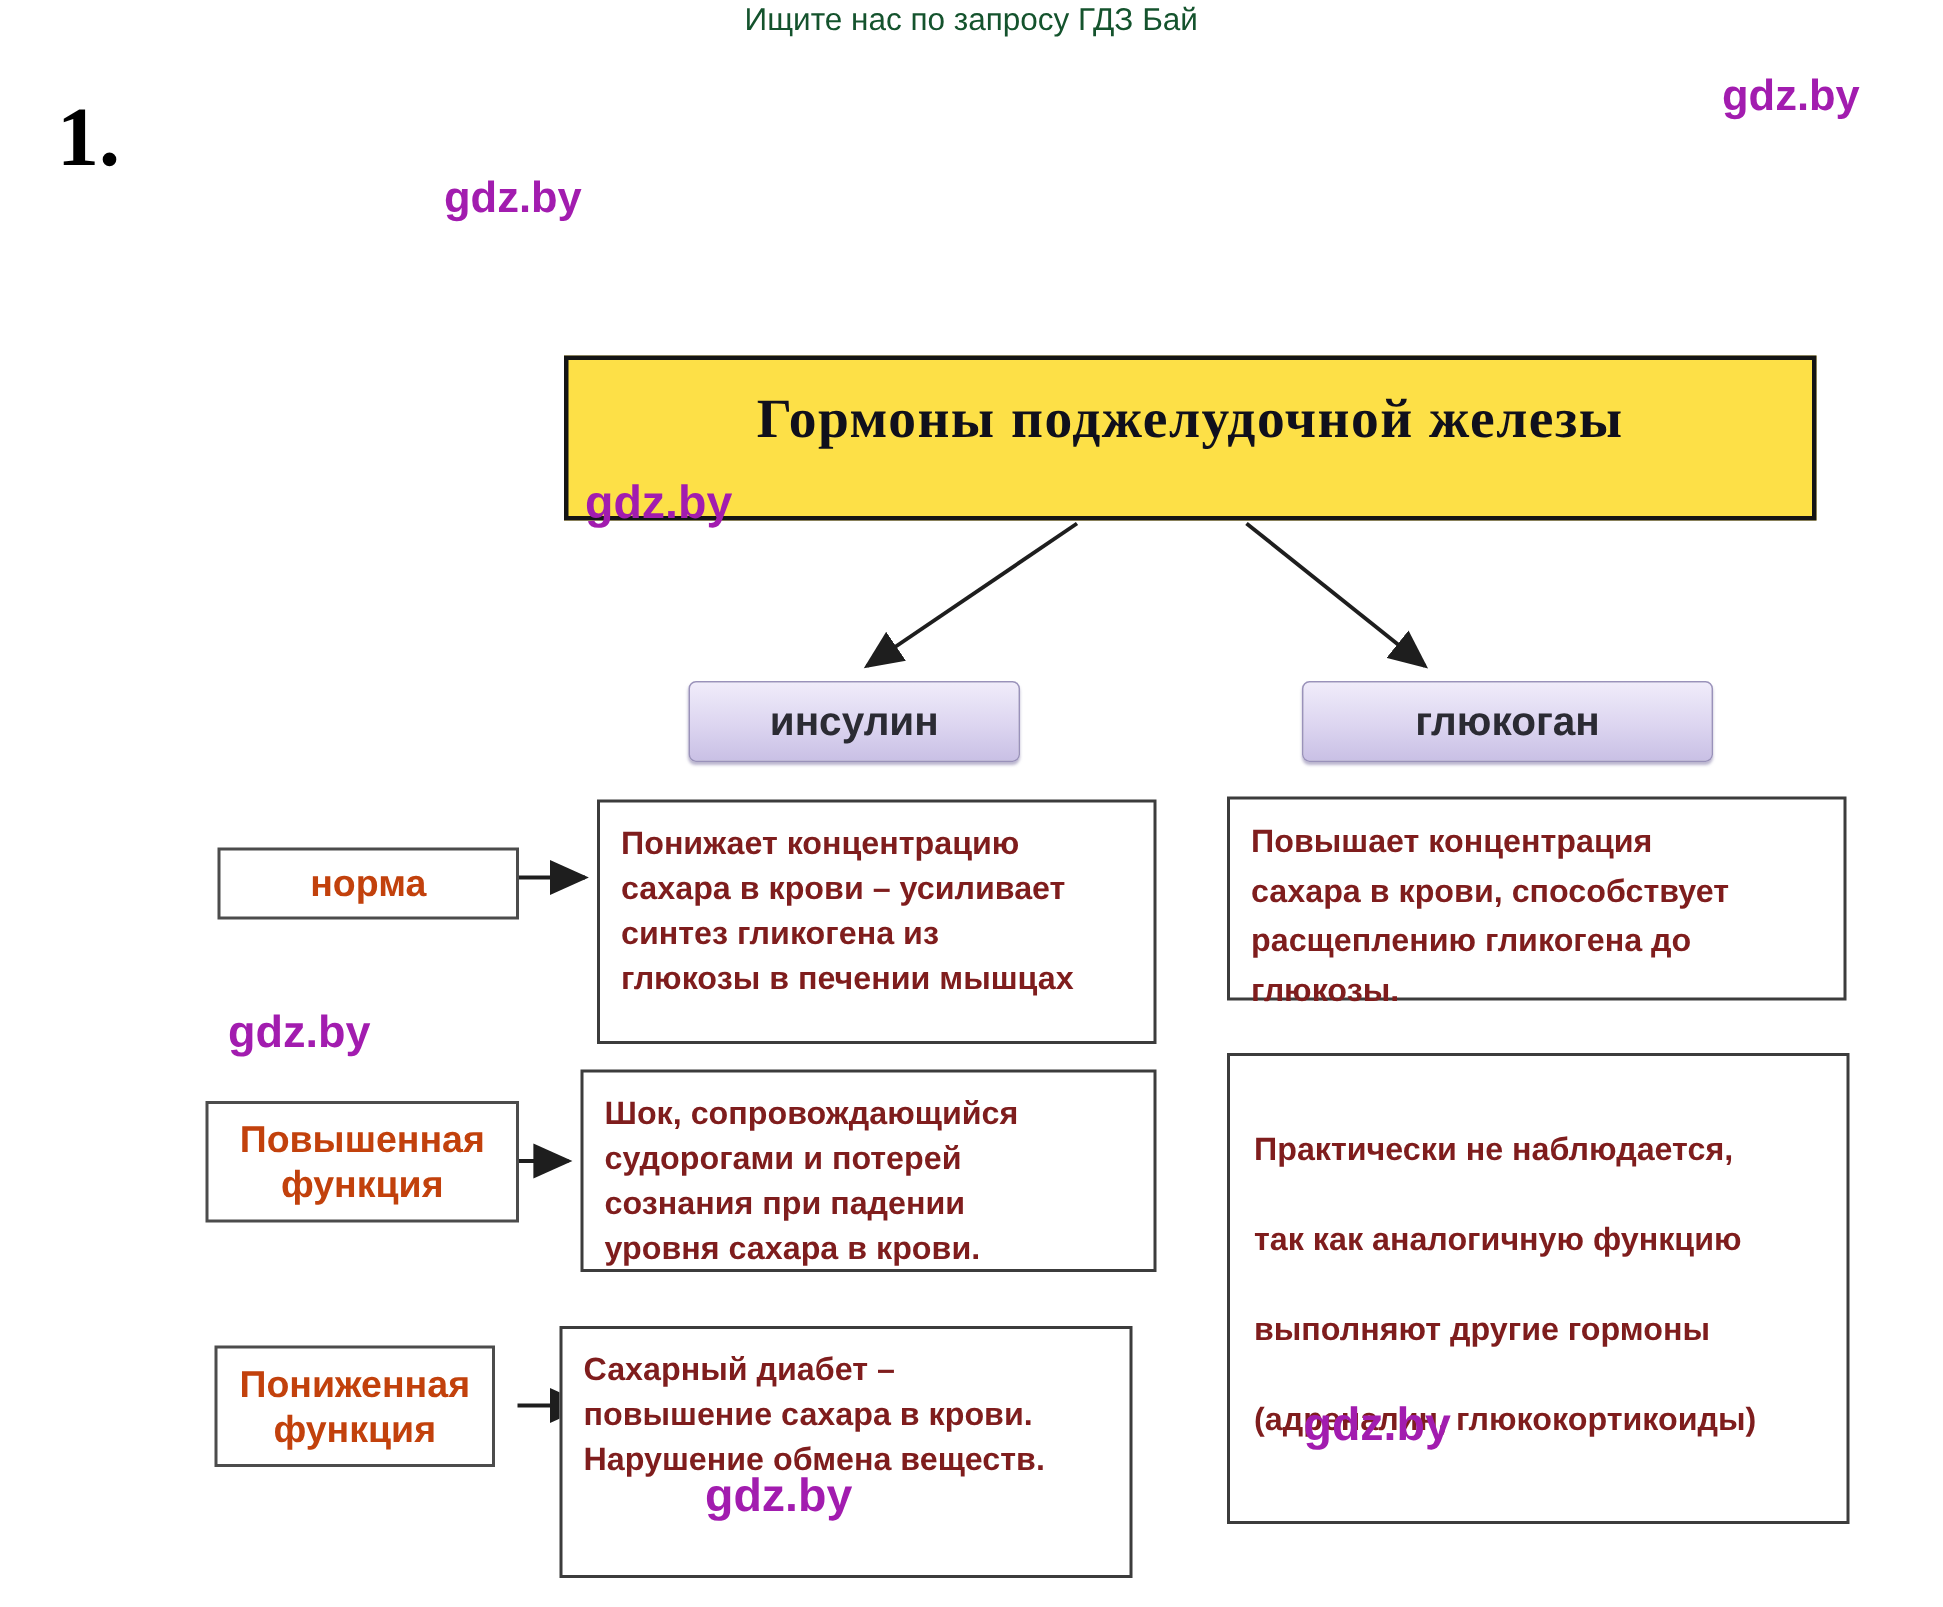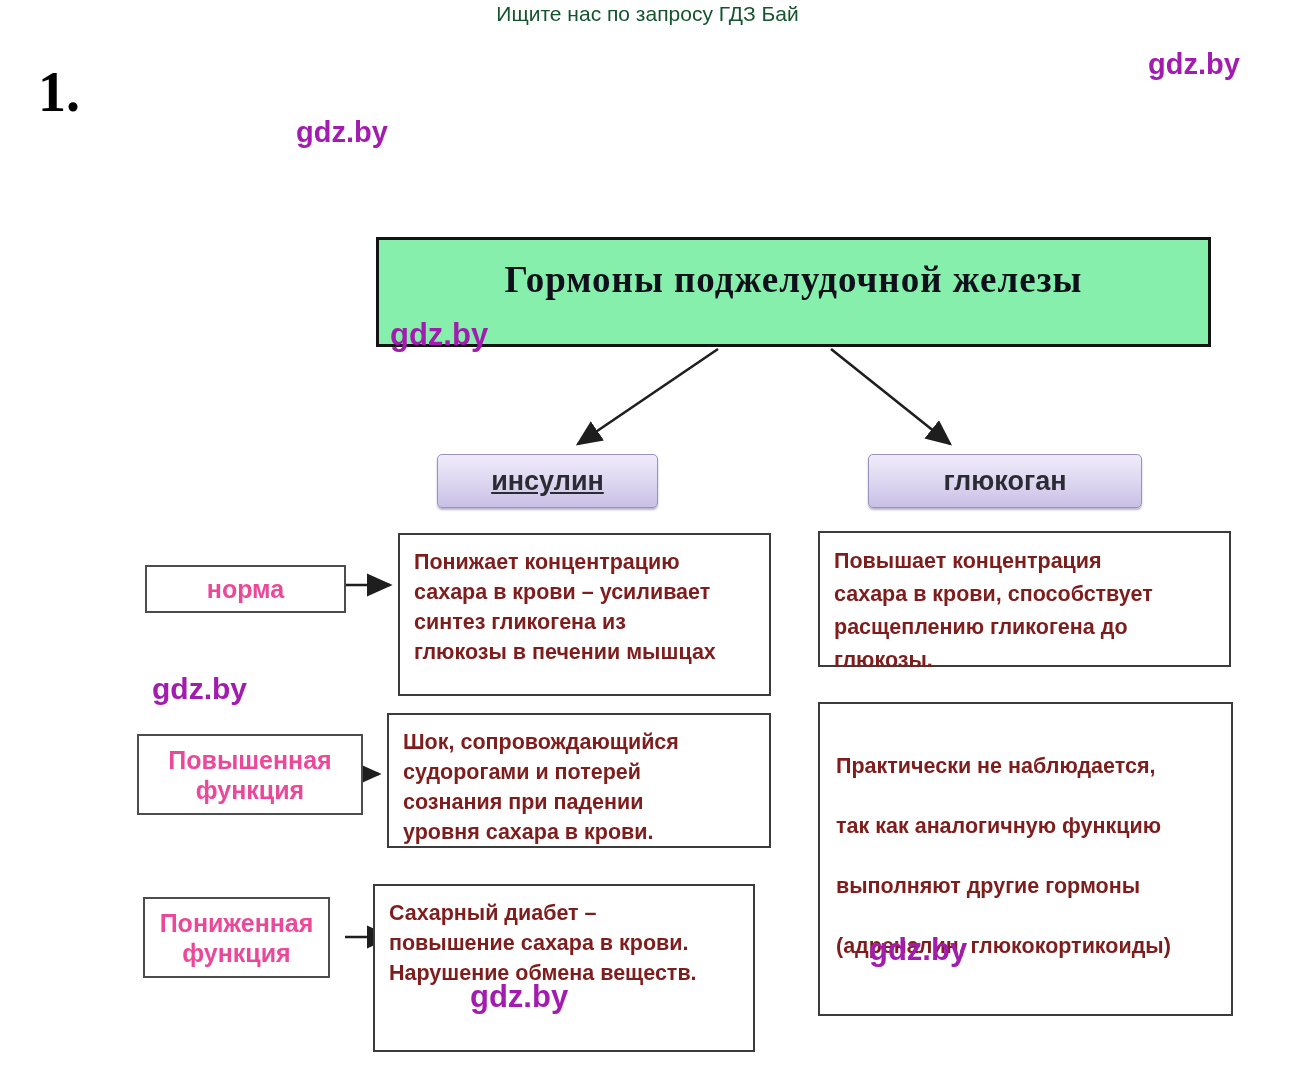--- a/index.html
+++ b/index.html
@@ -18,38 +18,38 @@
     color:#4b1f8a;font-size:21px;white-space:pre;
   }
   .exercise-num{
     left:38px;top:64px;font-family:"Liberation Serif", serif;
     font-weight:bold;font-size:56px;color:#000;line-height:1;
   }
   .wm{color:#a21caf;font-size:30px;line-height:1;font-weight:bold;}
   
   .title-box{
     left:376px;top:237px;width:835px;height:110px;box-sizing:border-box;
-    border:3px solid #141414;background:#86efac;
+    border:3px solid #141414;background:#fde047;
     display:flex;align-items:center;justify-content:center;padding-bottom:26px;
   }
   .title-text{
     font-family:"Liberation Serif", serif;font-weight:bold;font-size:37px;
     color:#10101c;letter-spacing:1px;white-space:nowrap;
   }
   .hormone-box{
     box-sizing:border-box;height:54px;border:1.5px solid #9a92ba;border-radius:5px;
     background:linear-gradient(#f0ecfa,#dcd5f0 55%,#c9c0e5);
     box-shadow:0 2px 2px rgba(130,120,165,.55);
     display:flex;align-items:center;justify-content:center;
     font-weight:bold;font-size:27px;color:#2b2b33;
   }
   .label-box{
     box-sizing:border-box;border:2px solid #4c4c4c;background:#fff;
     display:flex;align-items:center;justify-content:center;text-align:center;
-    font-weight:bold;font-size:25px;color:#ec4899;line-height:1.2;
+    font-weight:bold;font-size:25px;color:#c2410c;line-height:1.2;
     white-space:pre-line;
   }
   .content-box{
     box-sizing:border-box;border:2px solid #3c3c3c;background:#fff;
     font-weight:bold;font-size:21.5px;color:#7f1d1d;line-height:30px;
     padding:12px 8px 0 14px;white-space:pre-line;
   }
   .content-box.wide-leading{line-height:60px;padding-top:32px;padding-left:16px;}
   svg.connectors{left:0;top:0;pointer-events:none;}
 </style>
@@ -77,25 +77,25 @@
     <line x1="346" y1="585" x2="390" y2="585" stroke="#1e1e1e" stroke-width="2.6" marker-end="url(#ah)"></line>
     <line x1="346" y1="774" x2="379" y2="774" stroke="#1e1e1e" stroke-width="2.6" marker-end="url(#ah)"></line>
     <line x1="345" y1="937" x2="390" y2="937" stroke="#1e1e1e" stroke-width="2.6" marker-end="url(#ah)"></line>
   </svg>
 
   <div class="abs title-box">
     <span class="title-text">Гормоны поджелудочной железы</span>
   </div>
   <div class="abs wm" style="left:390px;top:319px;font-size:31px;">gdz.by</div>
 
-  <div class="abs hormone-box" style="left:437px;top:454px;width:221px;text-decoration:underline;">инсулин</div>
+  <div class="abs hormone-box" style="left:459px;top:454px;width:221px;">инсулин</div>
   <div class="abs hormone-box" style="left:868px;top:454px;width:274px;">глюкоган</div>
 
   <div class="abs label-box" style="left:145px;top:565px;width:201px;height:48px;">норма</div>
-  <div class="abs label-box" style="left:137px;top:734px;width:226px;height:81px;">Повышенная
+  <div class="abs label-box" style="left:137px;top:734px;width:209px;height:81px;">Повышенная
 функция</div>
   <div class="abs label-box" style="left:143px;top:897px;width:187px;height:81px;">Пониженная
 функция</div>
 
   <div class="abs content-box" style="left:398px;top:533px;width:373px;height:163px;">Понижает концентрацию
 сахара в крови – усиливает
 синтез гликогена из
 глюкозы в печении мышцах</div>
   <div class="abs content-box" style="left:387px;top:713px;width:384px;height:135px;">Шок, сопровождающийся
 судорогами и потерей

